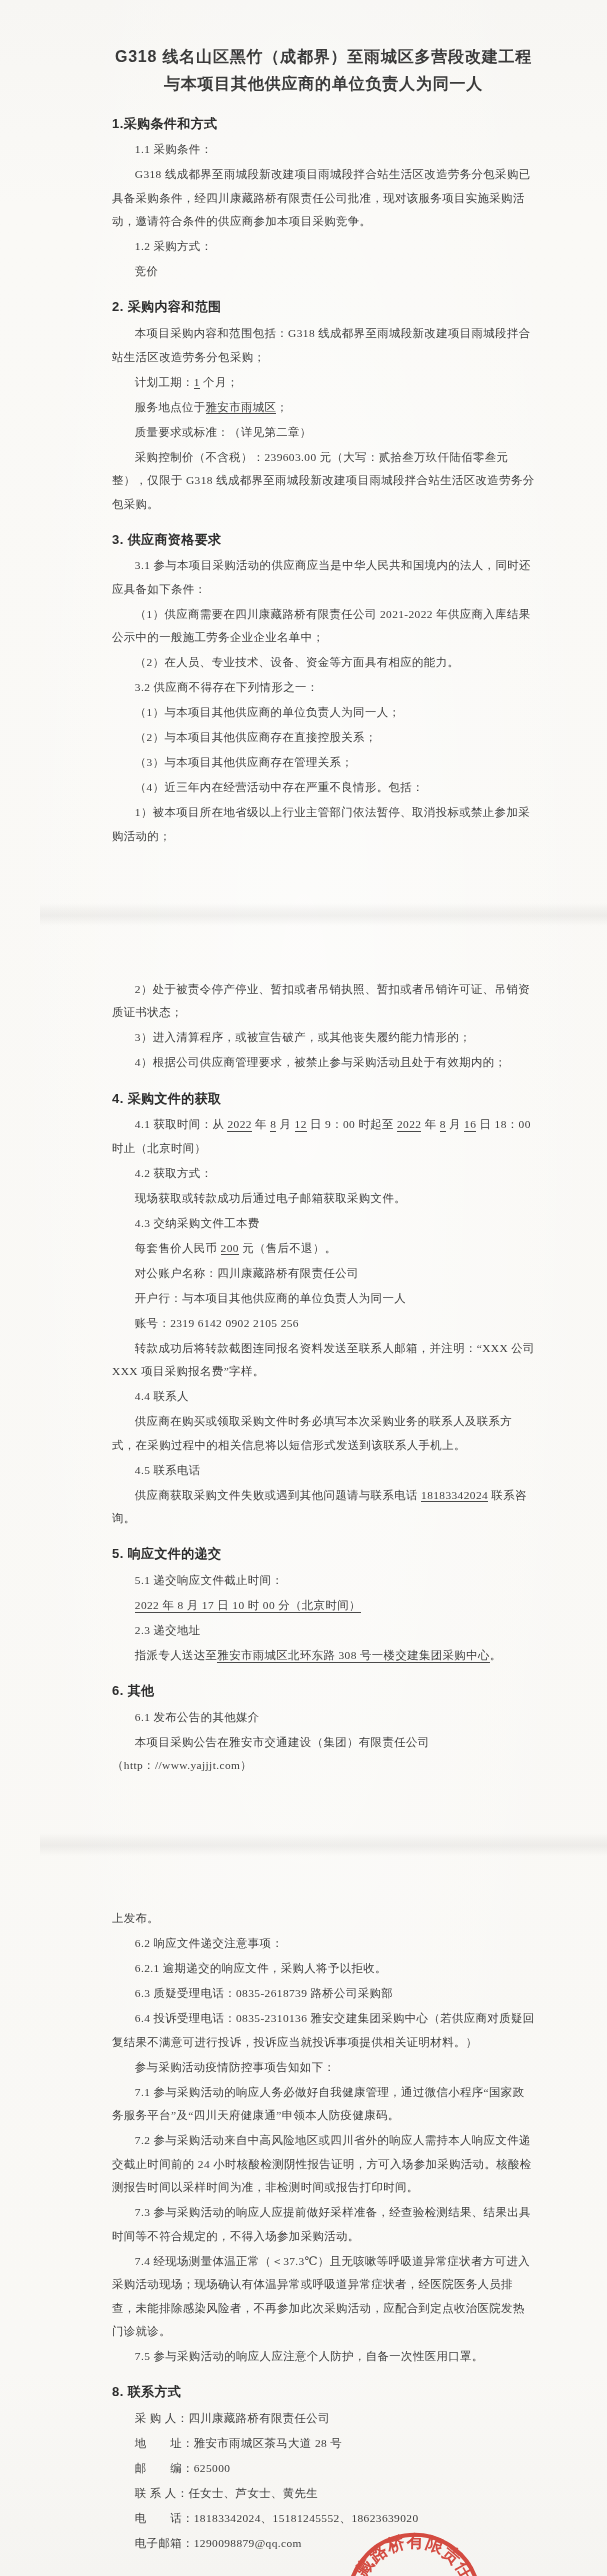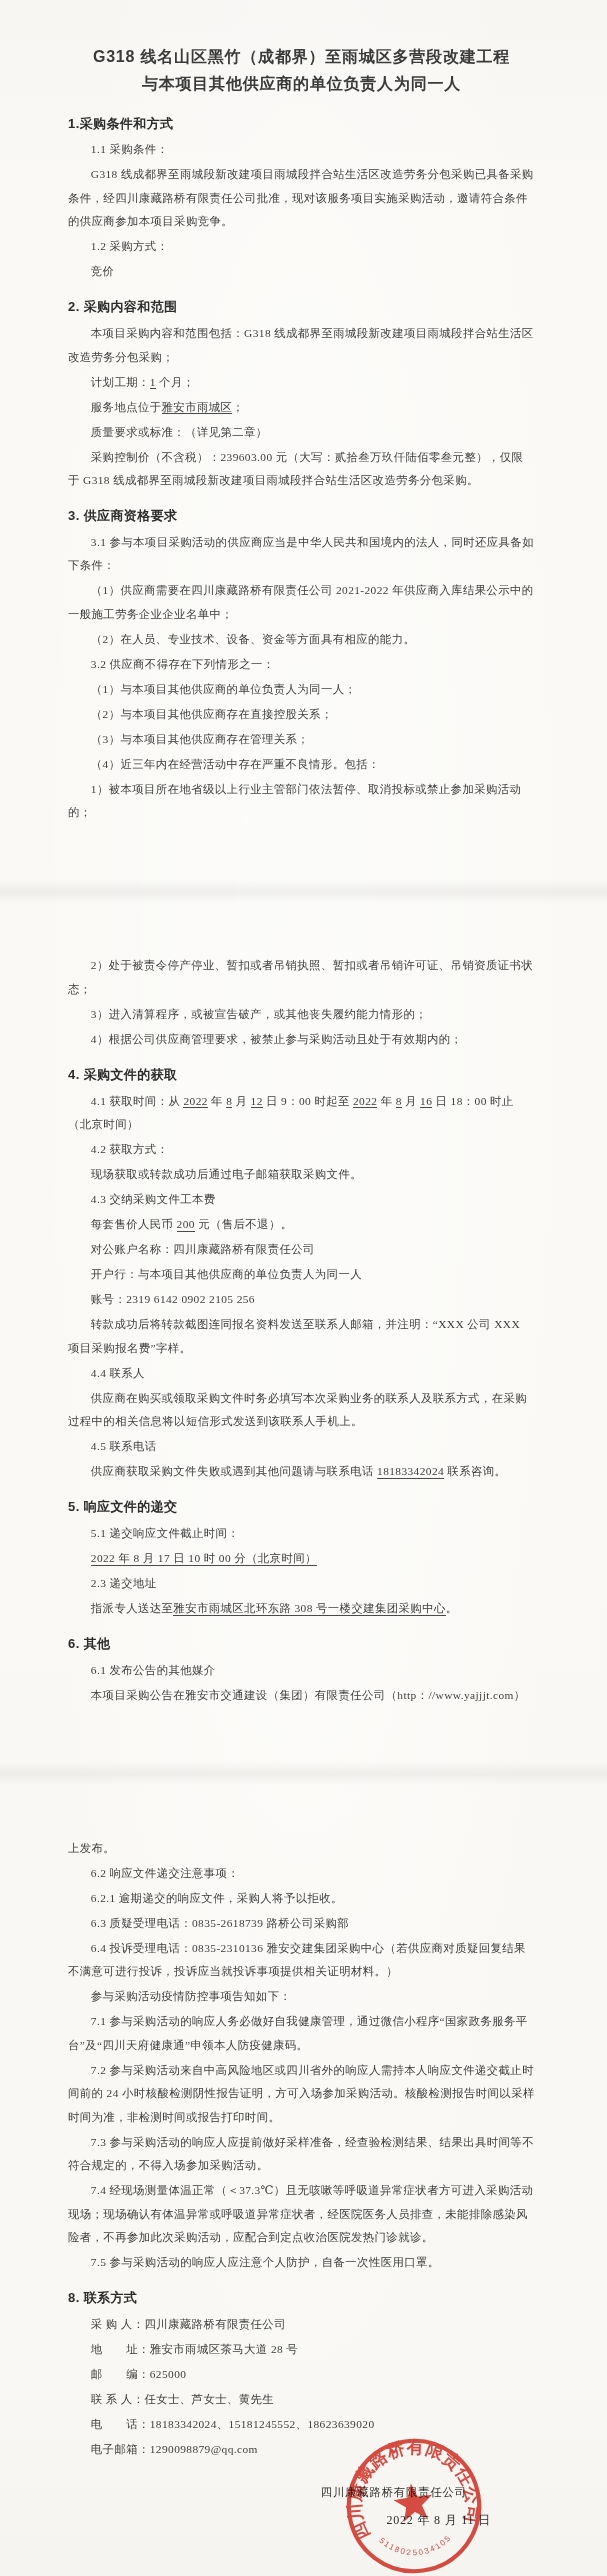--- a/index.html
+++ b/index.html
@@ -7,21 +7,21 @@
     position:relative;
     width:607px;height:2576px;
     margin:0 auto;
     background:
       radial-gradient(ellipse at 50% 40%, rgba(255,255,255,.55), rgba(0,0,0,0) 70%),
       linear-gradient(180deg,#f7f6f3 0%,#faf9f6 8%,#f9f8f5 92%,#f5f4f1 100%);
     overflow:hidden;
     font-family:"Liberation Serif","DejaVu Serif",serif;
     color:#3d3d3d;
   }
-  #doc-flow{padding:43px 72px 0 68px;}
+  #doc-flow{padding:43px 72px 0 112px;}
   .blk{font-size:11.4px;line-height:23.5px;letter-spacing:0.4px;}
   .title{
     font-family:"Liberation Sans","DejaVu Sans",sans-serif;
     font-weight:bold;font-size:16px;line-height:27px;
     text-align:center;color:#3a3a3a;letter-spacing:0.8px;margin:0;
   }
   .title.last{margin-bottom:16.7px;}
   .h1{
     font-family:"Liberation Sans","DejaVu Sans",sans-serif;
     font-weight:bold;font-size:13px;line-height:20px;

